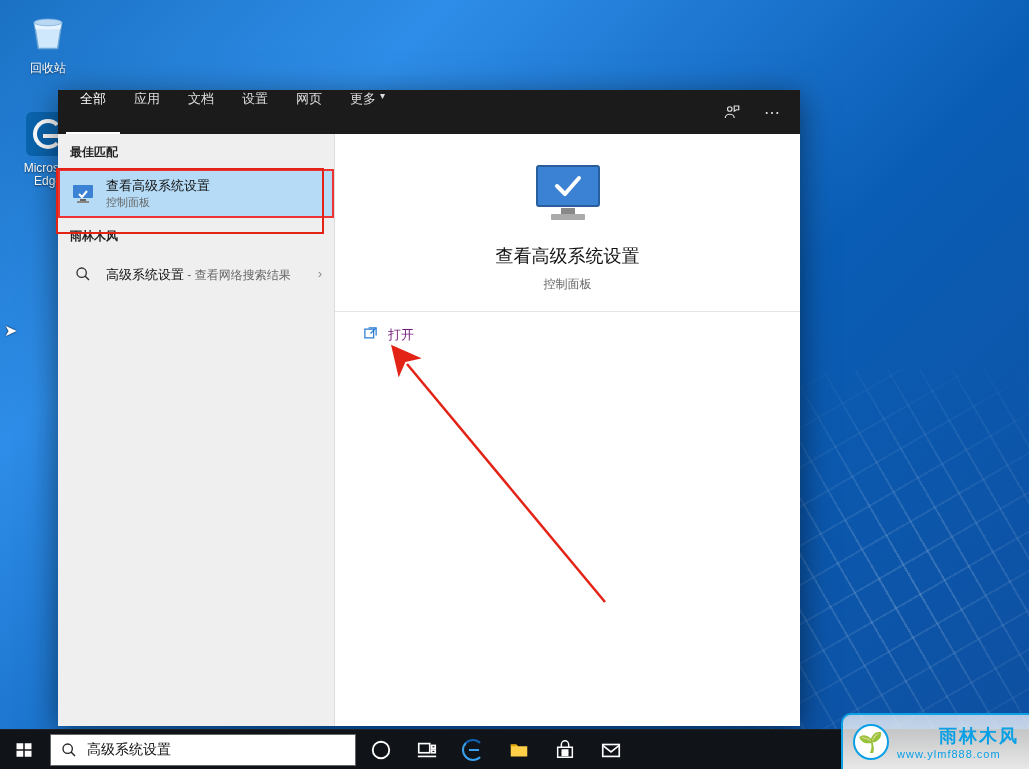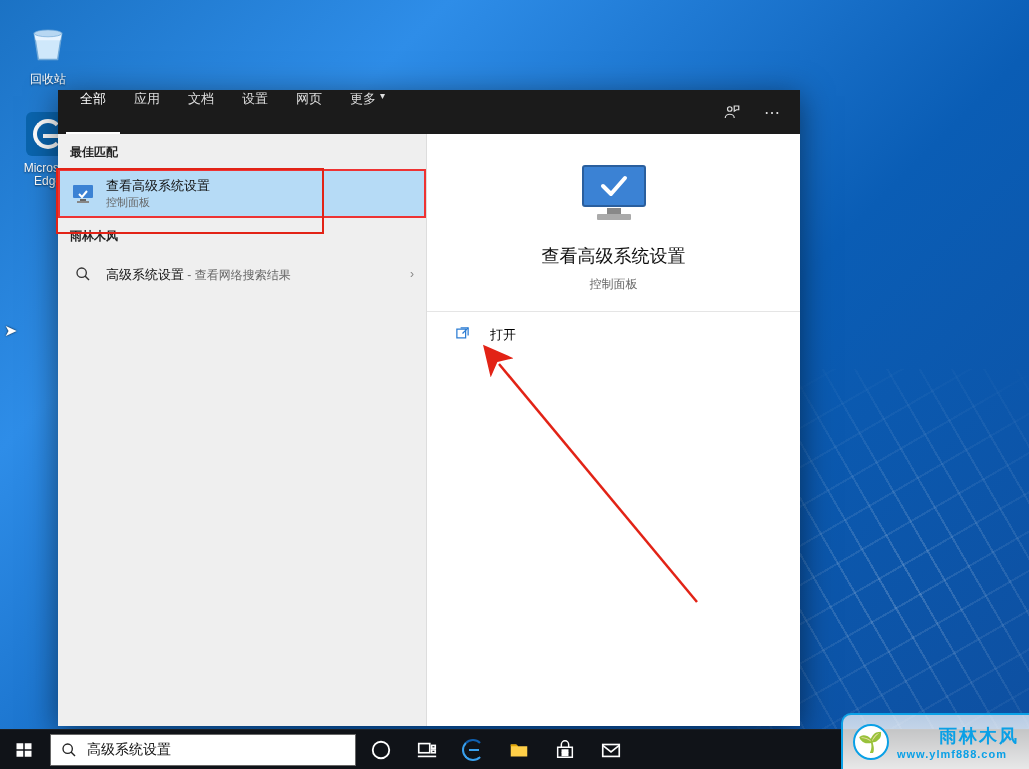--- a/index.html
+++ b/index.html
@@ -15,21 +15,21 @@
       repeating-linear-gradient(60deg, rgba(255,255,255,0.18) 0 2px, transparent 2px 28px),
       repeating-linear-gradient(-30deg, rgba(255,255,255,0.12) 0 2px, transparent 2px 34px);
     mask: radial-gradient(circle at 70% 60%, #000 0%, transparent 70%);
     -webkit-mask: radial-gradient(circle at 70% 60%, #000 0%, transparent 70%);
   }
 
   
   .desktop-icon { position:absolute; width:72px; text-align:center; cursor:pointer; }
   .desktop-icon .icon-box { width:48px; height:48px; margin:0 auto 4px; display:flex; align-items:center; justify-content:center; }
   .desktop-icon .lbl { color:#fff; font-size:12px; text-shadow:0 1px 2px rgba(0,0,0,.6); }
-  .recycle { left:12px; top:19px; }
+  .recycle { left:12px; top:8px; }
   .recycle svg { width:44px; height:44px; }
   .edge-icon-pos { left:12px; top:110px; }
   .edge-circle { width:44px;height:44px;border-radius:6px;background:#0a64ad;display:flex;align-items:center;justify-content:center; }
   .edge-circle .e { width:30px;height:30px;border:4px solid #fff;border-radius:50%;border-right-color:transparent;position:relative; }
   .edge-circle .e:after{content:"";position:absolute;width:16px;height:4px;background:#fff;top:11px;left:6px;}
 
   
   .flyout {
     position:absolute; left:58px; top:90px; width:742px; height:636px;
     background:#fff; box-shadow:0 6px 30px rgba(0,0,0,.5);
@@ -37,36 +37,36 @@
     overflow:hidden;
   }
   .tabs-bar { height:44px; background:#1b1b1b; color:#fff; display:flex; align-items:center; padding:0 8px; }
   .tab { padding:0 14px; height:44px; display:flex; font-size:13px; color:#ddd; cursor:pointer; }
   .tab.active { border-bottom:2px solid #fff; color:#fff; }
   .tab .chev { margin-left:4px; font-size:10px; }
   .tabs-spacer { flex:1; }
   .tab-icon-btn { width:40px; height:44px; display:flex; align-items:center; justify-content:center; color:#ddd; cursor:pointer; font-size:16px; }
 
   .flyout-body { flex:1; display:flex; background:#f3f3f3; }
-  .left-col { width:368px; background:#efefef; display:flex; flex-direction:column; }
+  .left-col { width:276px; background:#efefef; display:flex; flex-direction:column; }
   .section-h { font-size:12px; font-weight:bold; color:#222; padding:10px 12px 8px; background:#efefef; }
   .result-row { display:flex; align-items:center; padding:8px 12px; gap:10px; cursor:pointer; }
   .result-row.highlight { background:#b6dbf6; outline:2px solid #e33; outline-offset:-2px; }
   .result-row .ico { width:26px; height:26px; display:flex; align-items:center; justify-content:center; font-size:16px; color:#333; }
   .result-row .txt { flex:1; }
   .result-row .title { font-size:13px; color:#111; }
   .result-row .sub { font-size:11px; color:#666; }
   .result-row .arrow { color:#888; font-size:12px; }
 
   .right-col { flex:1; background:#fff; border-left:1px solid #ddd; position:relative; display:flex; flex-direction:column; }
   .preview-top { padding:28px 10px 18px; text-align:center; border-bottom:1px solid #e5e5e5; }
   .preview-top .big-title { font-size:18px; color:#111; margin-top:14px; }
   .preview-top .big-sub { font-size:12px; color:#666; margin-top:8px; }
   .monitor-svg { display:inline-block; }
-  .action-row { display:flex; align-items:center; gap:20px; padding:14px 28px; font-size:13px; color:#000000; cursor:pointer; }
+  .action-row { display:flex; align-items:center; gap:10px; padding:14px 28px; font-size:13px; color:#701a75; cursor:pointer; }
   .action-row .a-ico { color:#2b7cd3; font-size:15px; }
 
   
   .arrow-svg { position:absolute; left:40px; top:30px; pointer-events:none; }
 
   
   .red-box { position:absolute; left:56px; top:168px; width:268px; height:66px; border:2px solid #e22316; pointer-events:none; z-index:50; }
 
   
   .taskbar {
@@ -88,21 +88,21 @@
   .watermark {
     position:absolute; right:0; bottom:0; height:56px;
     display:flex; align-items:center; gap:8px; padding:4px 10px;
     background:linear-gradient(0deg, rgba(255,255,255,.9), rgba(255,255,255,.7));
     border:2px solid #0aa0e6; border-right:none; border-bottom:none;
     border-top-left-radius:10px;
     z-index:70;
   }
   .wm-ball { width:36px;height:36px;border-radius:50%;background:#fff;border:2px solid #0aa0e6;display:flex;align-items:center;justify-content:center;font-size:20px;color:#12a01d; }
   .wm-txt .cn { font-size:18px;font-weight:800;color:#0aa0e6;letter-spacing:2px;margin-left:42px; }
-  .wm-txt .url { font-size:11px;font-weight:700;color:#0aa0e6;letter-spacing:1px; }
+  .wm-txt .url { font-size:11px;font-weight:400;color:#0aa0e6;letter-spacing:1px; }
 
   
   .cursor { position:absolute; left:4px; top:321px; color:#fff; font-size:16px; text-shadow:0 0 2px #000; transform:rotate(0deg); }
 </style>
 </head>
 <body>
 
 <div class="streaks"></div>
 
 <div class="desktop-icon recycle">

